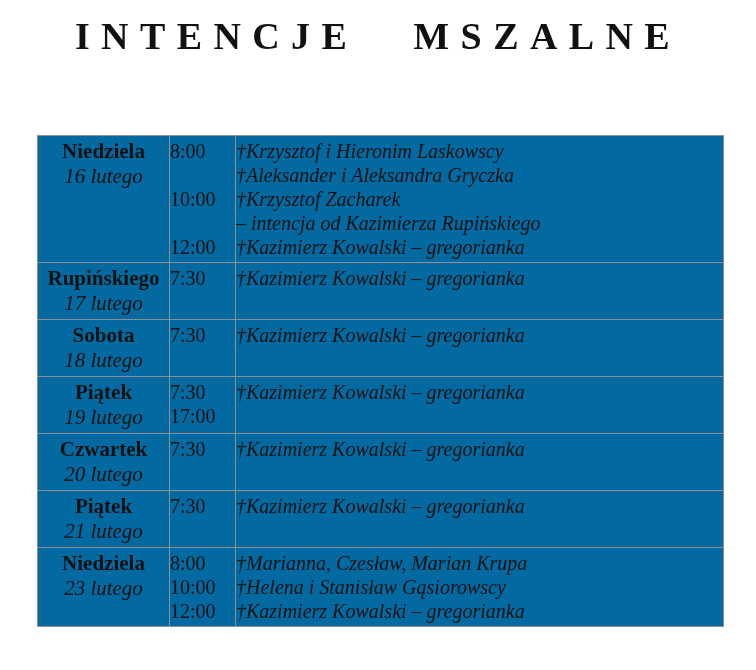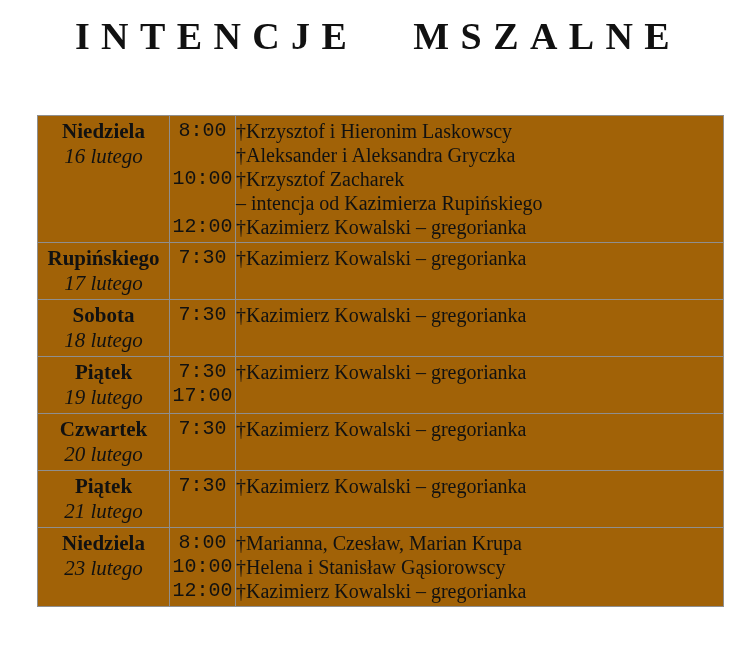--- a/index.html
+++ b/index.html
@@ -30,22 +30,22 @@
     letter-spacing: 0.30em;
     word-spacing: 0.9em;
     line-height: 44px;
     white-space: nowrap;
   }
   table.intentions {
     border-collapse: collapse;
     table-layout: fixed;
     width: 686px;
     margin-left: 37px;
-    margin-top: 57px;
-    background: #a16207;
+    margin-top: 77px;
+    background: #0369a1;
   }
   table.intentions td {
     border: 1px solid #8f8f8f;
     padding: 3px 0;
     vertical-align: top;
     font-size: 20px;
   }
   td.day-cell {
     text-align: center;
     vertical-align: middle;
@@ -55,28 +55,28 @@
     font-weight: bold;
     font-size: 21px;
     line-height: 25px;
   }
   .day-date {
     font-style: italic;
     font-size: 21px;
     line-height: 25px;
   }
   td.time-cell {
-    text-align: center;
+    text-align: left;
     padding-right: 7px;
-    font-family: Liberation Mono, monospace;
   }
   td.intent-cell {
     text-align: left;
     padding-left: 5px;
     padding-right: 4px;
+    font-style: italic;
   }
   .cell-line {
     line-height: 24px;
     min-height: 24px;
     white-space: nowrap;
   }
 </style>
 </head>
 <body>
 

